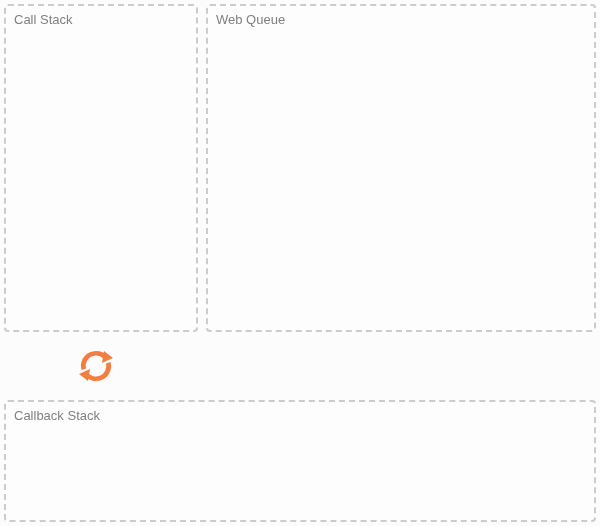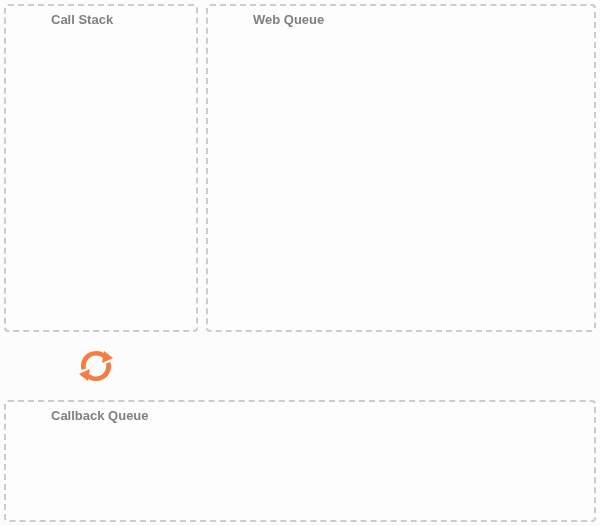--- a/index.html
+++ b/index.html
@@ -27,22 +27,21 @@
       border-radius: 4px;
       background: #fdfdfd;
       position: relative;
     }
     .panel-label {
       position: absolute;
       top: 6px;
       left: 8px;
       font-size: 13px;
       color: #808080;
-      font-weight: 700;
-      margin-left: 37px;
+      font-weight: 400;
     }
     .call-stack {
       width: 194px;
     }
     .web-apis {
       flex: 1;
     }
     .event-loop-row {
       height: 68px;
       display: flex;
@@ -82,15 +81,15 @@
           <path d="M 32 9 L 41 16 L 30 21 Z"></path>
 
           <path d="M 38.5 20 A 15 15 0 0 1 12 33 L 15 29.4 A 10.4 10.4 0 0 0 34 21.5 Z"></path>
 
           <path d="M 16 39 L 7 32 L 18 27 Z"></path>
         </g>
       </svg>
     </div>
   </div>
   <div class="panel callback-queue">
-    <span class="panel-label">Callback Queue</span>
+    <span class="panel-label">Callback Stack</span>
   </div>
 </div>
 
 </body></html>

